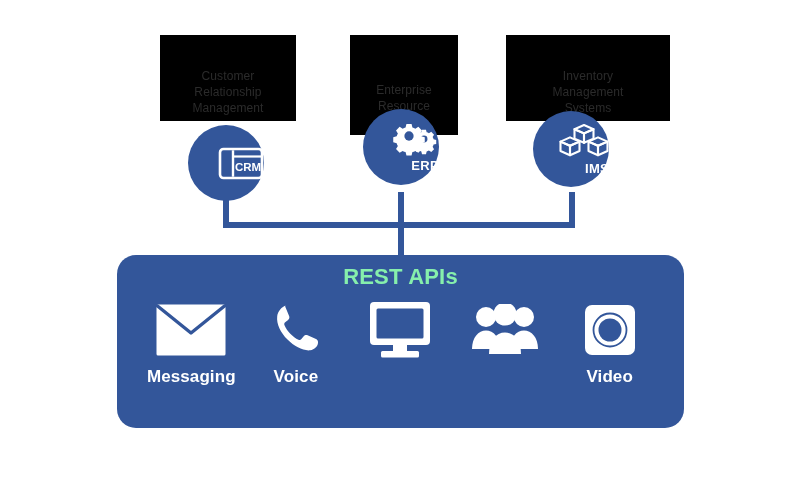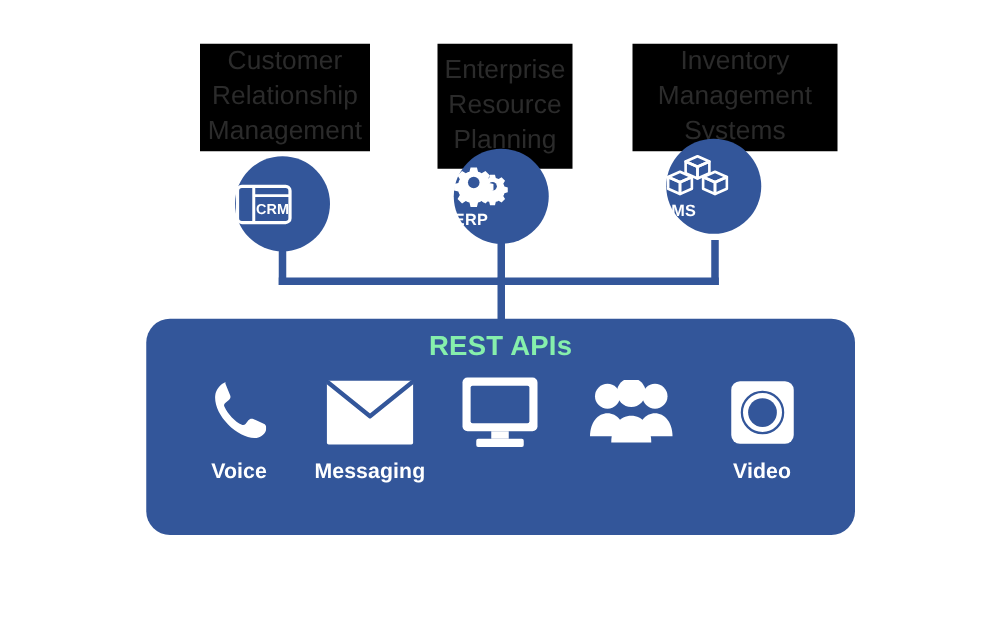--- a/index.html
+++ b/index.html
@@ -15,24 +15,24 @@
     overflow: hidden;
     font-family: "Liberation Sans", sans-serif;
   }
 
   
   .sys-box {
     position: absolute;
     background: #000000;
     color: #2b2b2b;
     display: flex;
-    align-items: center;
+    align-items: flex-end;
     justify-content: center;
     text-align: center;
-    font-size: 21px;
+    font-size: 12px;
     font-weight: 400;
     line-height: 1.33;
     letter-spacing: 0.1px;
     box-sizing: border-box;
     padding: 2px 6px 4px 6px;
   }
   .sys-box .sys-label { display: block; white-space: pre-line; }
 
   
   .conn {
@@ -40,21 +40,21 @@
     background: #33569a;
   }
 
   
   .circle {
     position: absolute;
     border-radius: 50%;
     background: #33569a;
     display: flex;
     flex-direction: column;
-    align-items: flex-start;
+    align-items: flex-end;
     justify-content: center;
   }
   .circle .cap {
     color: #ffffff;
     font-size: 13px;
     font-weight: 700;
     letter-spacing: 0.3px;
     margin-top: 2px;
   }
   .circle .glyph {
@@ -154,21 +154,21 @@
     <span class="glyph">
       <svg width="46" height="33" viewBox="0 0 46 33" aria-hidden="true">
         <rect x="2" y="2" width="42" height="29" rx="3.5" ry="3.5" fill="none" stroke="#ffffff" stroke-width="2.6"></rect>
         <line x1="15" y1="3.3" x2="15" y2="29.7" stroke="#ffffff" stroke-width="2.4"></line>
         <line x1="15" y1="9.5" x2="44" y2="9.5" stroke="#ffffff" stroke-width="2.2"></line>
         <text x="30" y="24" fill="#ffffff" font-family="Liberation Sans, sans-serif" font-size="11.5" font-weight="700" text-anchor="middle">CRM</text>
       </svg>
     </span>
   </div>
 
-  <div class="circle" style="left:363px; top:119px; width:76px; height:76px;">
+  <div class="circle" style="left:363px; top:109px; width:76px; height:76px;">
     <span class="glyph">
       <svg width="46" height="34" viewBox="0 0 46 34" aria-hidden="true">
         <g fill="#ffffff">
 
           <g transform="translate(31,17) scale(0.62)">
             <path d="M-3.2,-15 h6.4 l1.1,4.3 a11,11 0 0 1 3.6,1.5 l3.8,-2.3 l4.5,4.5 l-2.3,3.8
                      a11,11 0 0 1 1.5,3.6 l4.3,1.1 v6.4 l-4.3,1.1 a11,11 0 0 1 -1.5,3.6
                      l2.3,3.8 l-4.5,4.5 l-3.8,-2.3 a11,11 0 0 1 -3.6,1.5 l-1.1,4.3 h-6.4
                      l-1.1,-4.3 a11,11 0 0 1 -3.6,-1.5 l-3.8,2.3 l-4.5,-4.5 l2.3,-3.8
                      a11,11 0 0 1 -1.5,-3.6 l-4.3,-1.1 v-6.4 l4.3,-1.1 a11,11 0 0 1 1.5,-3.6
@@ -214,44 +214,44 @@
   </div>
 
   <div id="rest-panel">
 
     <div id="rest-title">REST APIs</div>
 
     <div id="service-row">
 
       <div class="service">
         <span class="svc-icon">
+          <svg width="70" height="52" viewBox="0 0 70 52" aria-hidden="true">
+            <rect x="0.5" y="0.5" width="69" height="51" rx="1.5" fill="#ffffff"></rect>
+            <path d="M1.5,2 L35,29 L68.5,2" fill="none" stroke="#33569a" stroke-width="3.4" stroke-linejoin="round" stroke-linecap="round"></path>
+          </svg>
+        </span>
+        <span class="svc-label">Messaging</span>
+      </div>
+
+      <div class="service">
+        <span class="svc-icon">
           <svg width="44" height="54" viewBox="0 0 44 54" aria-hidden="true">
             <path fill="#ffffff" d="M11.6,2.6 C7.4,4.2 3.8,8.6 3.2,13.2 C2.3,20.8 6.6,29.6 13.5,36.6
                      C20.4,43.6 29.3,48.1 36.2,47.3 C40.4,46.8 44,43.4 44,39.6 L44,39
                      C44,37.6 43.2,36.4 42,35.9 L33.6,32.2 C32.2,31.6 30.6,32 29.7,33.2
                      L27.4,36.1 C26.7,37 25.5,37.3 24.5,36.8 C21.6,35.4 18.8,33.3 16.3,30.7
                      C13.8,28.1 11.8,25.2 10.5,22.2 C10,21.2 10.3,20 11.2,19.3 L14.1,17
                      C15.3,16.1 15.7,14.5 15.1,13.1 L11.6,4.6 C11,3.4 11.3,3 11.6,2.6 Z"></path>
           </svg>
         </span>
         <span class="svc-label">Voice</span>
       </div>
 
       <div class="service">
         <span class="svc-icon">
-          <svg width="70" height="52" viewBox="0 0 70 52" aria-hidden="true">
-            <rect x="0.5" y="0.5" width="69" height="51" rx="1.5" fill="#ffffff"></rect>
-            <path d="M1.5,2 L35,29 L68.5,2" fill="none" stroke="#33569a" stroke-width="3.4" stroke-linejoin="round" stroke-linecap="round"></path>
-          </svg>
-        </span>
-        <span class="svc-label">Messaging</span>
-      </div>
-
-      <div class="service">
-        <span class="svc-icon">
           <svg width="62" height="58" viewBox="0 0 62 58" aria-hidden="true">
             <rect x="1" y="1" width="60" height="43" rx="4" fill="#ffffff"></rect>
             <rect x="7.5" y="7.5" width="47" height="30" rx="1.5" fill="#33569a"></rect>
             <rect x="24" y="44" width="14" height="6" fill="#ffffff"></rect>
             <rect x="12" y="50" width="38" height="6.5" rx="1.5" fill="#ffffff"></rect>
           </svg>
         </span>
       </div>
 
       <div class="service">

